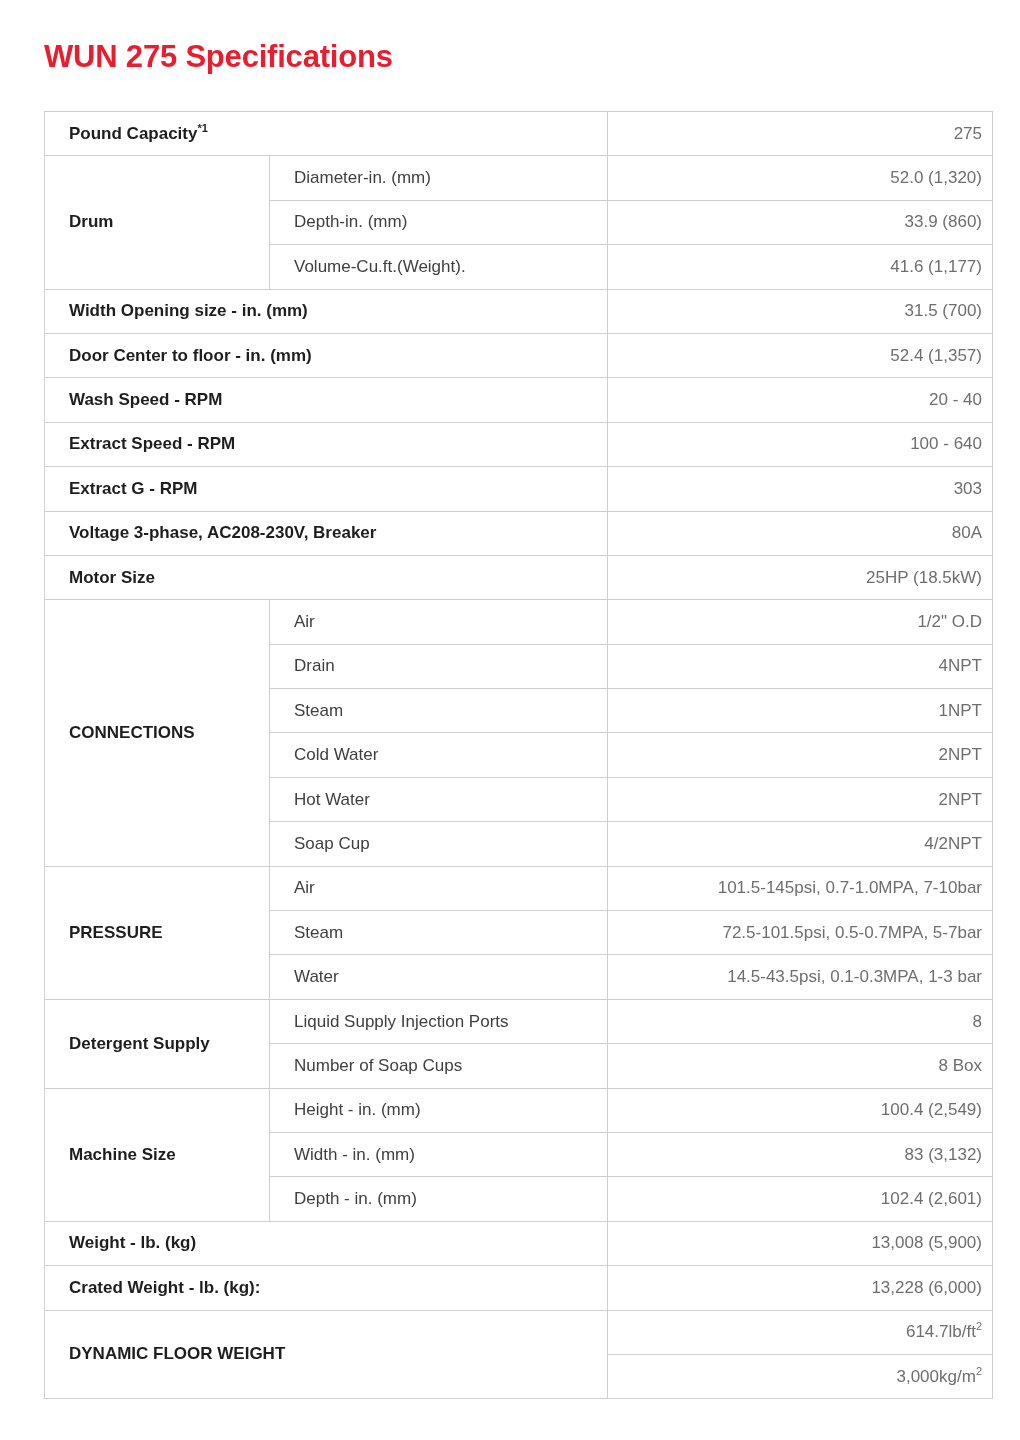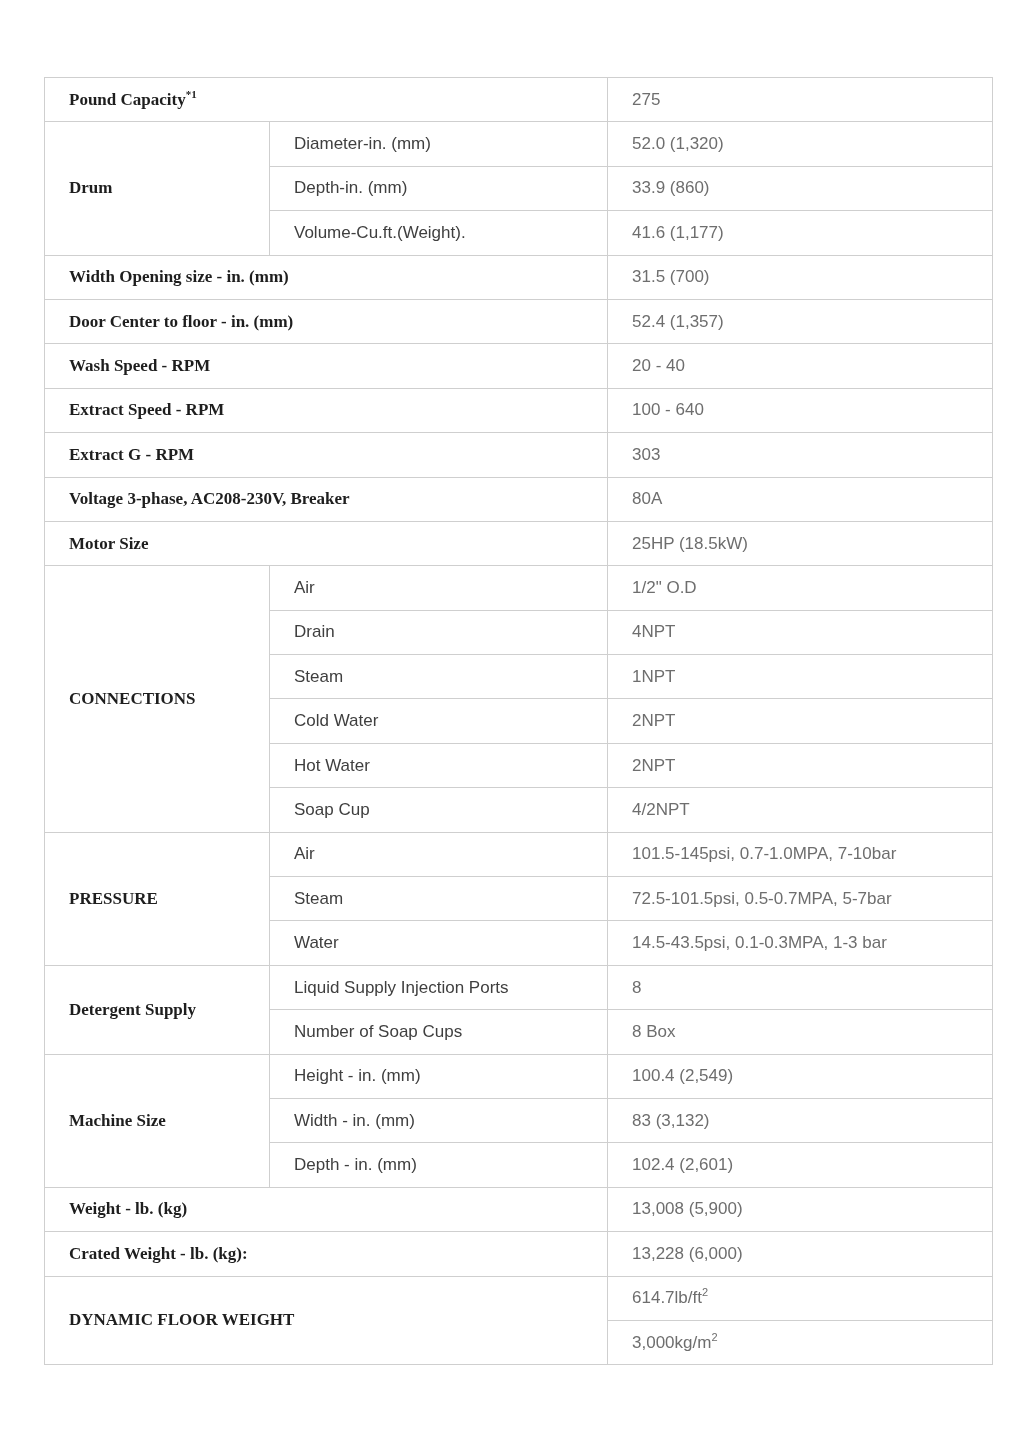--- a/index.html
+++ b/index.html
@@ -35,35 +35,35 @@
     font-size: 17px;
     line-height: 22px;
     padding: 0 10px 0 24px;
     overflow: hidden;
     white-space: nowrap;
   }
   td.lab {
     font-weight: 700;
     color: #1e1e1e;
     padding-left: 26px;
-    font-family: Liberation Serif, serif;
   }
   td.sub { color: #3f3f3f; }
-  td.val { color: #6e6e6e; }
+  td.val { color: #6e6e6e; text-align: right; }
   sup {
     font-size: 11px;
     line-height: 0;
   }
   td.lab sup { font-weight: 700; }
 </style>
 </head>
 <body>
 
 <div class="page">
 
+  <h1 class="title">WUN 275 Specifications</h1>
 
   <table class="specs">
     <colgroup>
       <col style="width:225px">
       <col style="width:338px">
       <col style="width:385px">
     </colgroup>
     <tbody>
 
       <tr>

